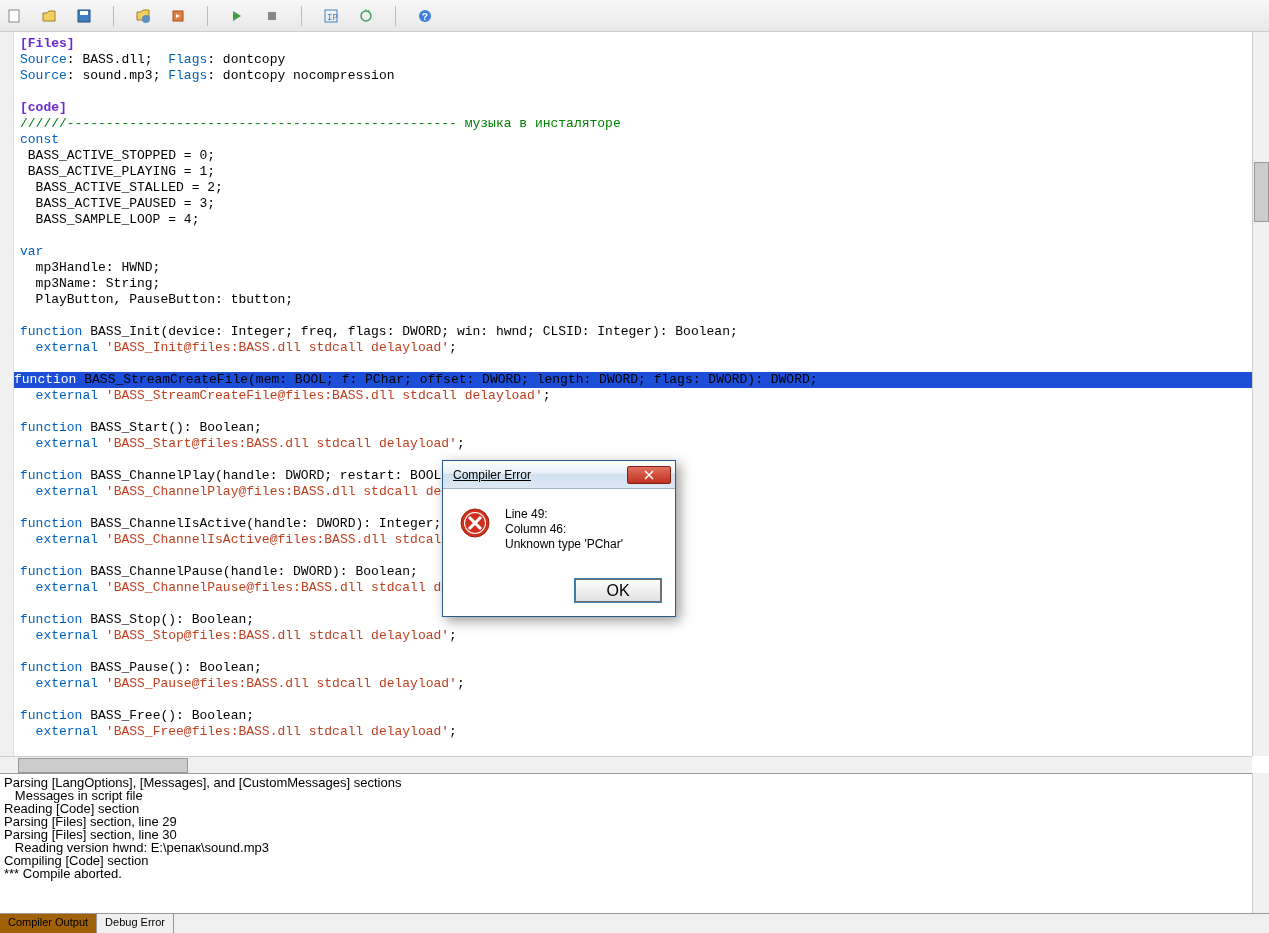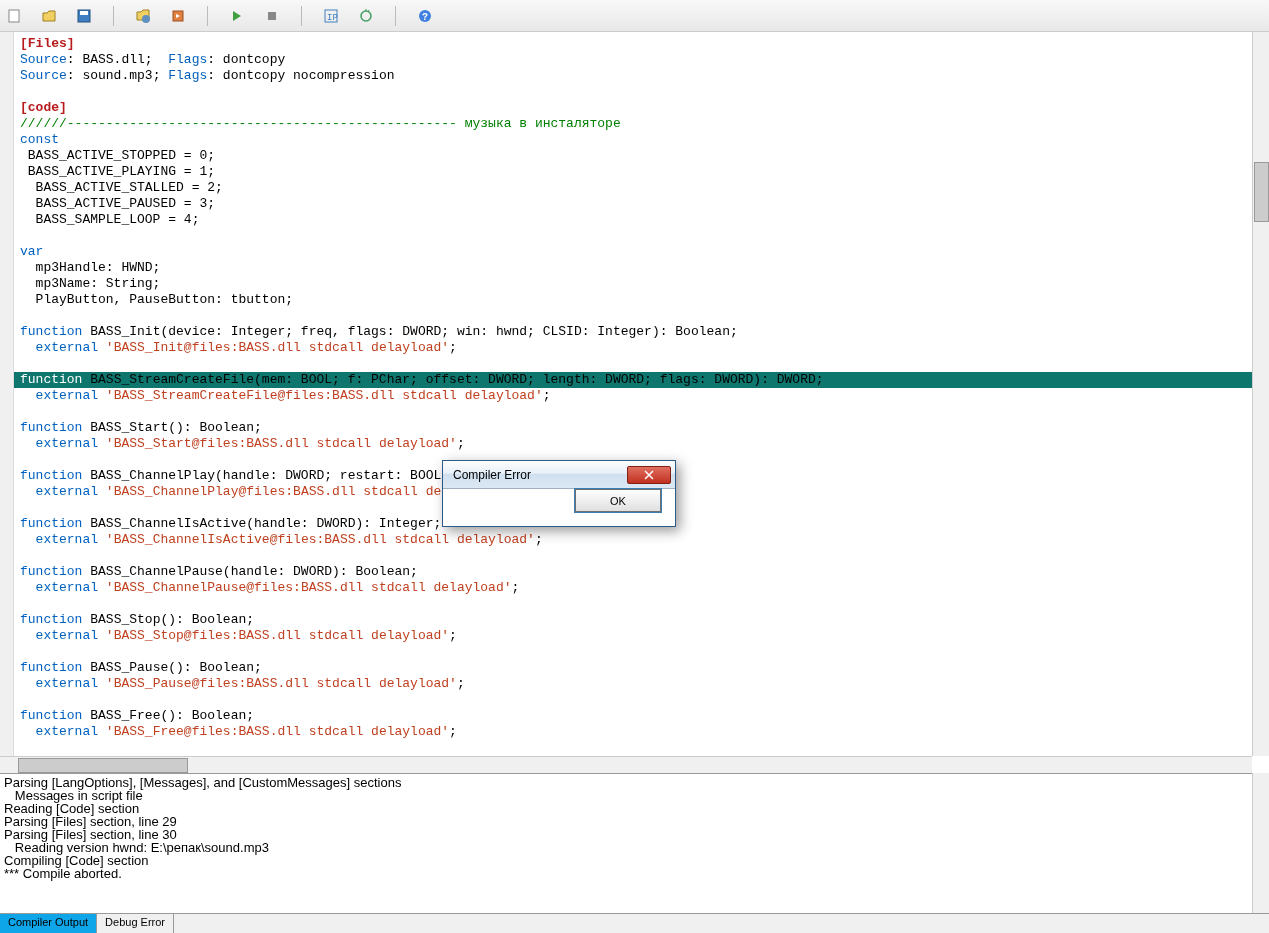--- a/index.html
+++ b/index.html
@@ -4,45 +4,45 @@
 <style>
 * { margin: 0; padding: 0; box-sizing: border-box; }
 body { font-family: "Consolas", "Courier New", monospace; font-size: 13px; background: #fff; overflow: hidden; width: 1269px; height: 933px; position: relative; }
 .toolbar { height: 32px; background: linear-gradient(#f8f8f8, #e8e8e8); border-bottom: 1px solid #ccc; display: flex; align-items: center; padding: 0 4px; gap: 15px; }
 .toolbar .sep { width: 1px; height: 20px; background: #bbb; margin: 0 4px; }
 .tbtn { width: 20px; height: 20px; display: flex; align-items: center; justify-content: center; cursor: pointer; border: 1px solid transparent; }
 .editor-wrap { position: absolute; top: 32px; left: 0; right: 0; bottom: 177px; display: flex; }
 .gutter { width: 14px; background: #f0f0f0; border-right: 1px solid #ddd; }
 .editor { flex: 1; padding: 4px 6px; white-space: pre; overflow: hidden; line-height: 16px; background: #fff; position: relative; }
 .line { height: 16px; }
-.sec { color: #b91c1c; font-weight: bold; }
+.sec { color: #6d28d9; font-weight: bold; }
 .kw { color: #0060c0; }
 .str { color: #c04020; }
 .cmt { color: #008000; }
 .txt { color: #000; }
-.hl { background: #0f766e; color: #fff; display: block; margin-left: -6px; margin-right: -6px; padding-left: 6px; }
+.hl { background: #1d4ed8; color: #fff; display: block; margin-left: -6px; margin-right: -6px; }
 .hl .kw { color: #fff; }
 .scroll-h { position: absolute; bottom: 160px; left: 0; right: 17px; height: 17px; background: #f0f0f0; border-top: 1px solid #ccc; }
 .scroll-h .thumb { position: absolute; left: 18px; width: 170px; height: 15px; top: 1px; background: #ccc; border: 1px solid #999; }
 .scroll-v { position: absolute; top: 32px; right: 0; bottom: 177px; width: 17px; background: #f0f0f0; border-left: 1px solid #ccc; }
 .scroll-v .thumb { position: absolute; top: 130px; height: 60px; width: 15px; left: 1px; background: #ccc; border: 1px solid #999; }
 .output { position: absolute; bottom: 20px; left: 0; right: 0; height: 140px; background: #fff; border-top: 1px solid #999; font-family: Tahoma, sans-serif; font-size: 13px; padding: 2px 4px; overflow: hidden; }
 .output .oline { line-height: 13px; white-space: pre; }
 .tabs { position: absolute; bottom: 0; left: 0; right: 0; height: 20px; background: #f0f0f0; border-top: 1px solid #999; display: flex; font-family: Tahoma, sans-serif; font-size: 11px; }
 .tab { padding: 2px 8px; border-right: 1px solid #999; cursor: pointer; }
-.tab.active { background: #0ea5e9; }
+.tab.active { background: #a16207; }
 .dialog { position: absolute; left: 442px; top: 460px; width: 234px; background: #fff; border: 1px solid #2a5a8a; box-shadow: 4px 4px 12px rgba(0,0,0,0.4); font-family: "Segoe UI", Tahoma, sans-serif; font-size: 12px; }
 .dialog-title { height: 28px; background: linear-gradient(#fefefe 0%, #e8f0f8 45%, #d0e0ef 50%, #dce8f4 100%); border-bottom: 1px solid #a0b0c0; display: flex; align-items: center; padding: 0 4px 0 10px; color: #333; }
-.dialog-title .txt { flex: 1; }
+.dialog-title .txt { flex: 1; text-decoration: underline; }
 .dialog-close { width: 44px; height: 18px; background: linear-gradient(#e07060, #c03020); border: 1px solid #802010; border-radius: 2px; color: #fff; display: flex; align-items: center; justify-content: center; font-weight: bold; cursor: pointer; font-size: 10px; }
 .dialog-body { padding: 18px 16px 12px 16px; display: flex; gap: 14px; min-height: 90px; }
 .err-icon { width: 32px; height: 32px; flex-shrink: 0; }
 .dialog-msg { line-height: 15px; color: #000; }
 .dialog-btns { padding: 0 14px 14px 0; display: flex; justify-content: flex-end; }
-.dialog-ok { width: 86px; height: 23px; background: linear-gradient(#fefefe, #e0e0e0); border: 1px solid #707070; box-shadow: 0 0 0 1px #3c7fb1; cursor: pointer; font-family: "Segoe UI", Tahoma, sans-serif; font-size: 11px; }
+.dialog-ok { width: 86px; height: 23px; background: linear-gradient(#fefefe, #e0e0e0); border: 1px solid #707070; box-shadow: 0 0 0 1px #3c7fb1; cursor: pointer; font-family: "Segoe UI", Tahoma, sans-serif; font-size: 16px; }
 .output-scroll { position: absolute; right: 0; bottom: 20px; width: 17px; height: 140px; background: #f0f0f0; border-left: 1px solid #ccc; }
 </style>
 </head>
 <body>
 
 <div class="toolbar">
   <div class="tbtn">
       <svg width="16" height="16">
         <rect x="3" y="2" width="10" height="12" fill="#fff" stroke="#888"></rect>
       </svg>
@@ -134,16 +134,31 @@
 
 <div class="dialog">
   <div class="dialog-title">
     <span class="txt">Compiler Error</span>
     <div class="dialog-close">
       <svg width="12" height="10">
           <path d="M2 1 L10 9 M10 1 L2 9" stroke="#fff" stroke-width="1.5"></path>
         </svg>
     </div>
   </div>
+  <div class="dialog-body">
+    <div class="err-icon">
+      <svg width="32" height="32">
+          <circle cx="16" cy="16" r="14" fill="#d03020" stroke="#a02010"></circle>
+          <circle cx="16" cy="16" r="11" fill="#fff"></circle>
+          <circle cx="16" cy="16" r="10" fill="#d03020"></circle>
+          <path d="M10 10 L22 22 M22 10 L10 22" stroke="#fff" stroke-width="3"></path>
+        </svg>
+    </div>
+    <div class="dialog-msg">
+      <div>Line 49:</div>
+      <div>Column 46:</div>
+      <div>Unknown type 'PChar'</div>
+    </div>
+  </div>
   <div class="dialog-btns">
     <button class="dialog-ok">OK</button>
   </div>
 </div>
 
 </body></html>

